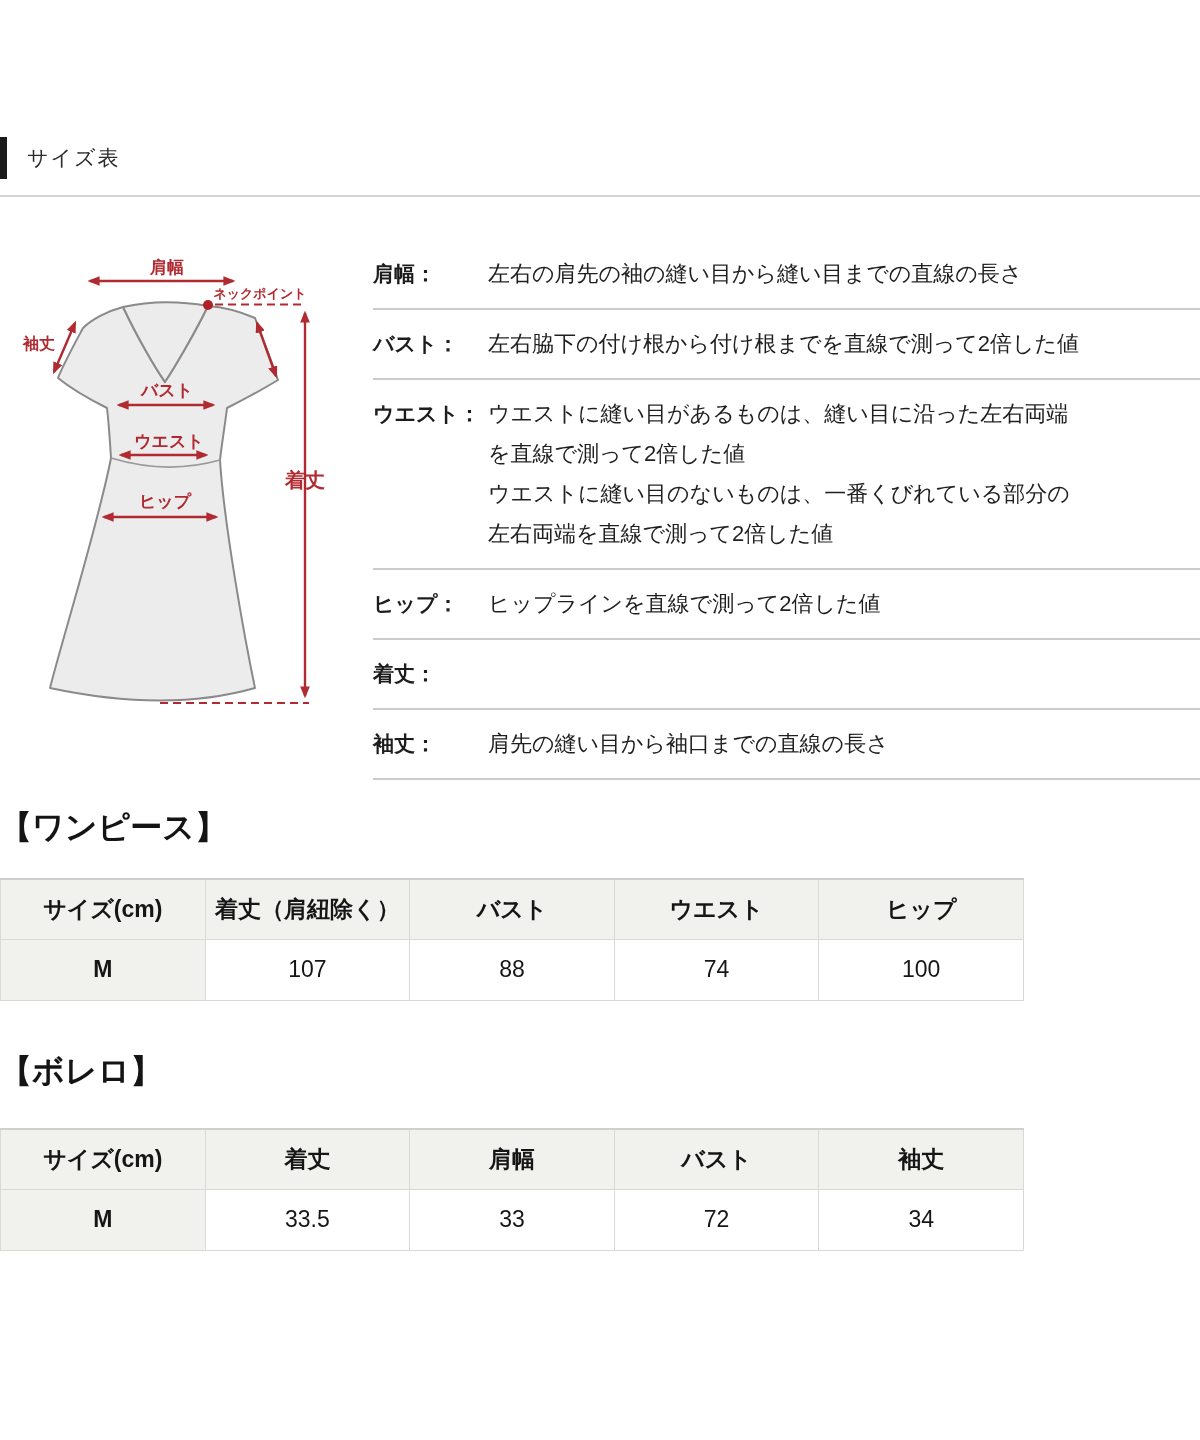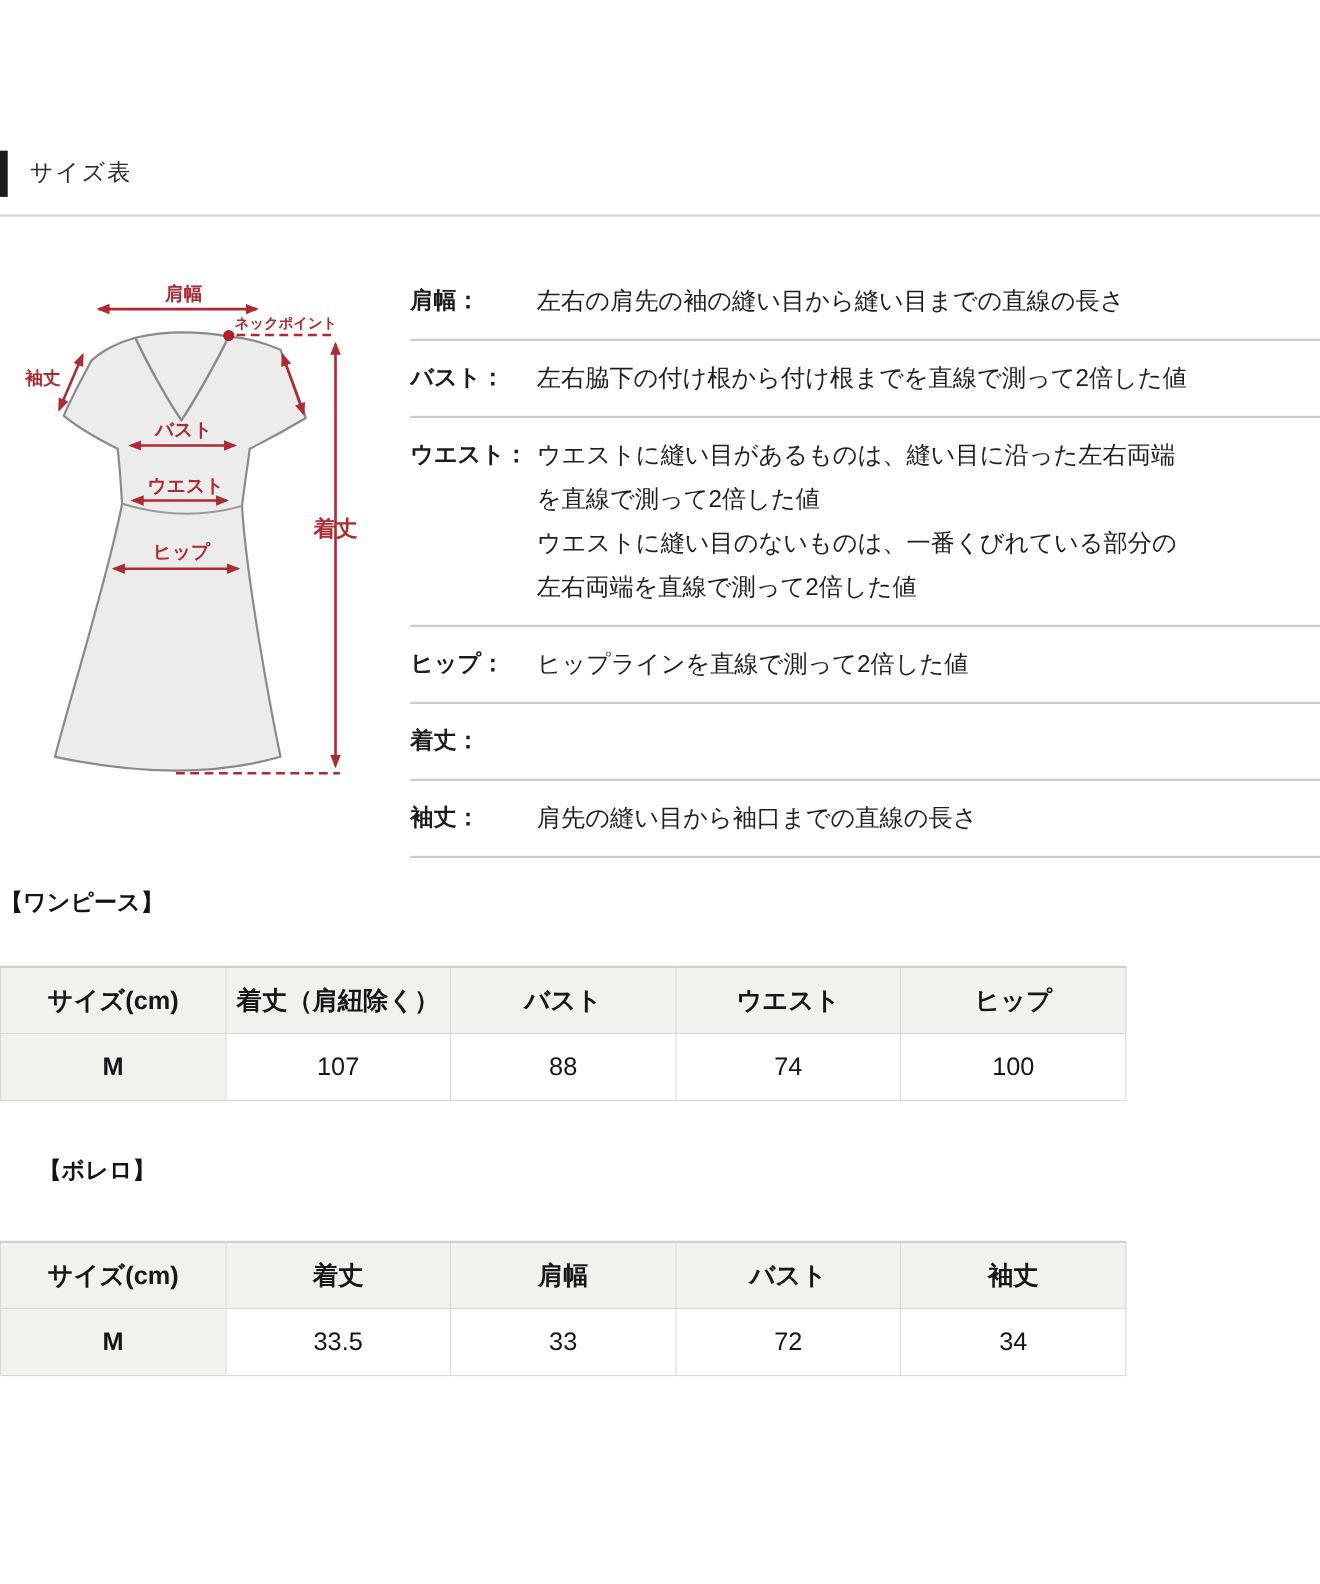--- a/index.html
+++ b/index.html
@@ -20,23 +20,23 @@
   
   .defs { position:absolute; left:373px; top:240px; width:837px; }
   .def-row { display:flex; align-items:flex-start; padding:14px 0; border-bottom:2px solid #cbcbcb; }
   .def-term { flex:0 0 115px; font-size:21px; font-weight:bold; color:#1c1c1c;
               line-height:40px; white-space:nowrap; }
   .def-desc { flex:1; }
   .def-line { font-size:22px; color:#1f1f1f; line-height:40px; }
   .inline-dot { color:#a6161d; font-size:22px; }
 
   
-  .section-title { position:absolute; left:0; font-size:21px; font-weight:bold; color:#141414; }
+  .section-title { position:absolute; left:0; font-size:32px; font-weight:bold; color:#141414; }
   .section-title.one { top:806px; }
-  .section-title.two { top:1050px;padding-left:35px; }
+  .section-title.two { top:1050px; }
 
   
   .table-wrap { position:absolute; left:0; width:1024px; }
   .table-wrap.one { top:878px; }
   .table-wrap.two { top:1128px; }
   table.size-table { width:100%; border-collapse:collapse; table-layout:fixed; }
   .size-table th, .size-table td { border:1px solid #d9d9d6; text-align:center;
         font-size:23px; color:#161616; vertical-align:middle; }
   .size-table thead th { height:60px; background:#f1f1ee; font-weight:bold;
         border-top:2px solid #cfcfcc; }

